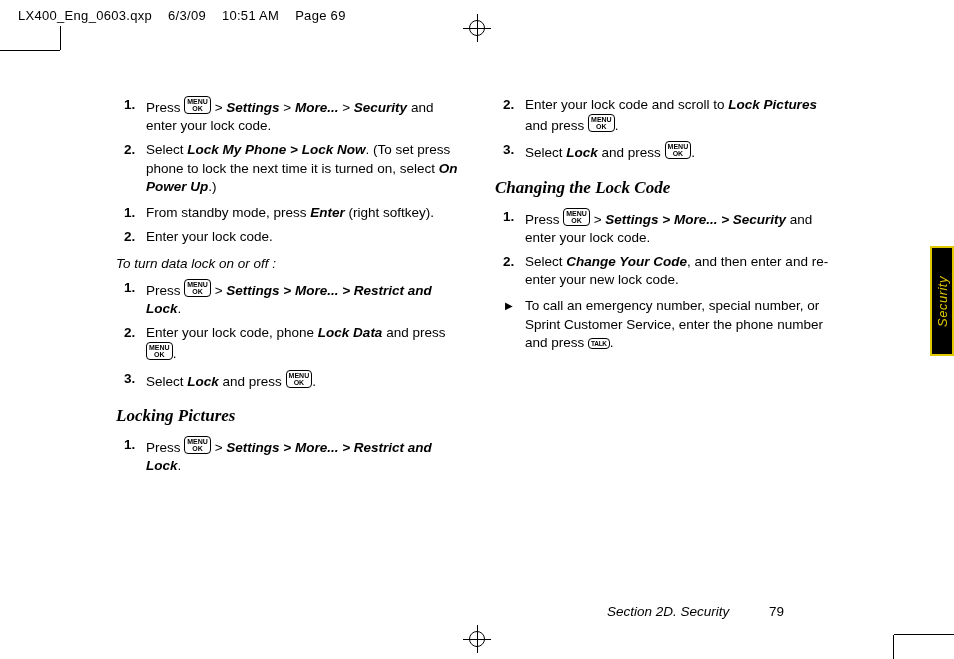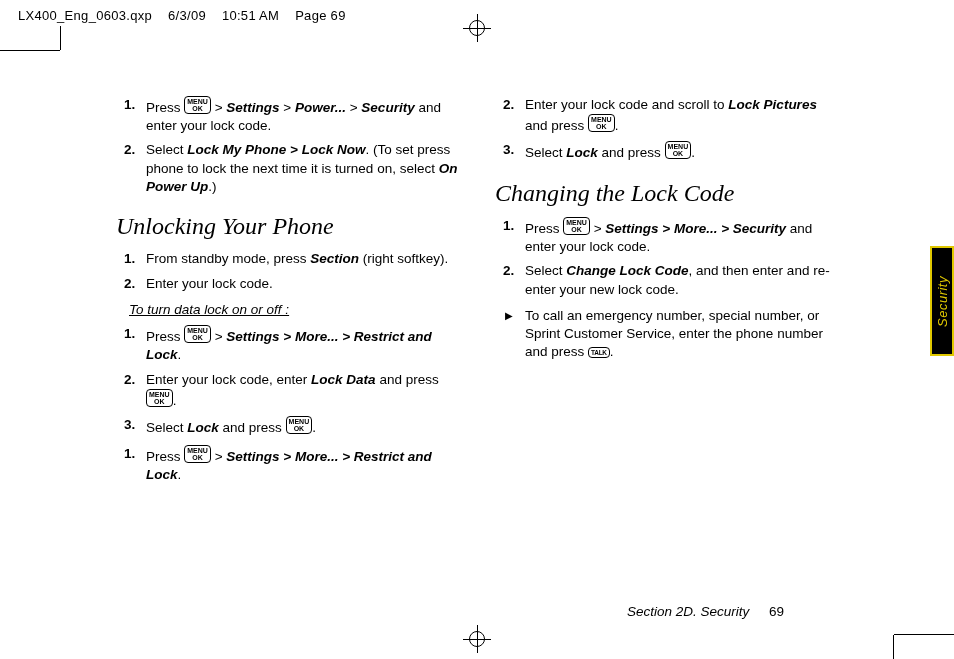--- a/index.html
+++ b/index.html
@@ -76,33 +76,33 @@
   }
   .columns {
     display: flex;
     gap: 36px;
     padding: 30px 56px 0 56px;
   }
   .col { flex: 1; font-size: 13.5px; line-height: 1.35; }
   h2 {
     font-family: Georgia, 'Times New Roman', serif;
     font-style: italic;
-    font-weight: 400;
-    font-size: 24px;
+    font-weight: 700;
+    font-size: 17px;
     margin: 14px 0 8px 0;
   }
   ol { list-style: none; counter-reset: step; margin: 0 0 8px 0; }
   ol li { counter-increment: step; position: relative; padding-left: 30px; margin: 6px 0; }
   ol li::before {
     content: counter(step) ".";
     position: absolute;
     left: 8px;
     font-weight: 600;
   }
-  .lead-italic { font-style: italic; margin: 4px 0 6px 13px; text-decoration: underline; }
+  .lead-italic { font-style: italic; margin: 4px 0 6px 0; }
   .em { font-style: italic; font-weight: bold; }
   .key {
     display: inline-block;
     border: 1px solid #000;
     border-radius: 4px;
     font-size: 7px;
     font-weight: 700;
     line-height: 7px;
     padding: 1px 2px;
     vertical-align: 1px;
@@ -122,21 +122,21 @@
     left: 10px;
     font-size: 10px;
     top: 2px;
   }
   .footer {
     position: absolute;
     bottom: 10px;
     right: 110px;
     font-size: 13.5px;
   }
-  .footer .sec { font-style: italic; margin-right: 16px; }
+  .footer .sec { font-style: italic; margin-right: 36px; }
 
   .side-tab {
     position: absolute;
     right: 0;
     top: 246px;
     width: 24px;
     height: 110px;
     background: #000;
     border: 2px solid #e0c800;
     display: flex;
@@ -214,48 +214,48 @@
 </div>
 <div class="reg-top">
     <div class="circ"></div>
   </div>
 
 <div class="page">
   <div class="columns">
     <div class="col">
       <ol>
         <li>
-          <span>Press </span><span class="key">MENU<br>OK</span><span> &gt; </span><span class="em">Settings</span><span> &gt; </span><span class="em">Power...</span><span> &gt; </span><span class="em">Security</span><span> and enter your lock code.</span>
+          <span>Press </span><span class="key">MENU<br>OK</span><span> &gt; </span><span class="em">Settings</span><span> &gt; </span><span class="em">More...</span><span> &gt; </span><span class="em">Security</span><span> and enter your lock code.</span>
         </li>
         <li>
           <span>Select </span><span class="em">Lock My Phone &gt; Lock Now</span><span>. (To set press phone to lock the next time it is turned on, select </span><span class="em">On Power Up</span><span>.)</span>
         </li>
       </ol>
 
-      <h2>Unlocking Your Phone</h2>
-      <ol>
-        <li>
-          <span>From standby mode, press </span><span class="em">Section</span><span> (right softkey).</span>
+      <ol>
+        <li>
+          <span>From standby mode, press </span><span class="em">Enter</span><span> (right softkey).</span>
         </li>
         <li>Enter your lock code.</li>
       </ol>
 
       <p class="lead-italic">To turn data lock on or off :</p>
       <ol>
         <li>
           <span>Press </span><span class="key">MENU<br>OK</span> &gt; <span class="em">Settings &gt; More... &gt; Restrict and Lock</span><span>.</span>
         </li>
         <li>
-          <span>Enter your lock code, enter </span><span class="em">Lock Data</span><span> and press </span><span class="key">MENU<br>OK</span><span>.</span>
+          <span>Enter your lock code, phone </span><span class="em">Lock Data</span><span> and press </span><span class="key">MENU<br>OK</span><span>.</span>
         </li>
         <li>
           <span>Select </span><span class="em">Lock</span><span> and press </span><span class="key">MENU<br>OK</span><span>.</span>
         </li>
       </ol>
 
+      <h2>Locking Pictures</h2>
       <ol>
         <li>
           <span>Press </span><span class="key">MENU<br>OK</span> &gt; <span class="em">Settings &gt; More... &gt; Restrict and Lock</span><span>.</span>
         </li>
       </ol>
     </div>
 
     <div class="col">
       <ol start="2" style="counter-reset: step 1;">
         <li>
@@ -265,33 +265,33 @@
           <span>Select </span><span class="em">Lock</span><span> and press </span><span class="key">MENU<br>OK</span><span>.</span>
         </li>
       </ol>
 
       <h2>Changing the Lock Code</h2>
       <ol>
         <li>
           <span>Press </span><span class="key">MENU<br>OK</span> &gt; <span class="em">Settings &gt; More... &gt; Security</span><span> and enter your lock code.</span>
         </li>
         <li>
-          <span>Select </span><span class="em">Change Lock Code</span><span>, and then enter and re-enter your new lock code.</span>
+          <span>Select </span><span class="em">Change Your Code</span><span>, and then enter and re-enter your new lock code.</span>
         </li>
       </ol>
 
       <div class="bullet-item">
         <span>To call an emergency number, special number, or Sprint Customer Service, enter the phone number and press </span><span class="key small">TALK</span><span>.</span>
       </div>
     </div>
   </div>
 
   <div class="footer">
     <span class="sec">Section 2D. Security</span>
-    <span>69</span>
+    <span>79</span>
   </div>
 </div>
 
 <div class="side-tab">
   <span>Security</span>
 </div>
 
 <div class="reg-bottom">
     <div class="circ"></div>
   </div>

